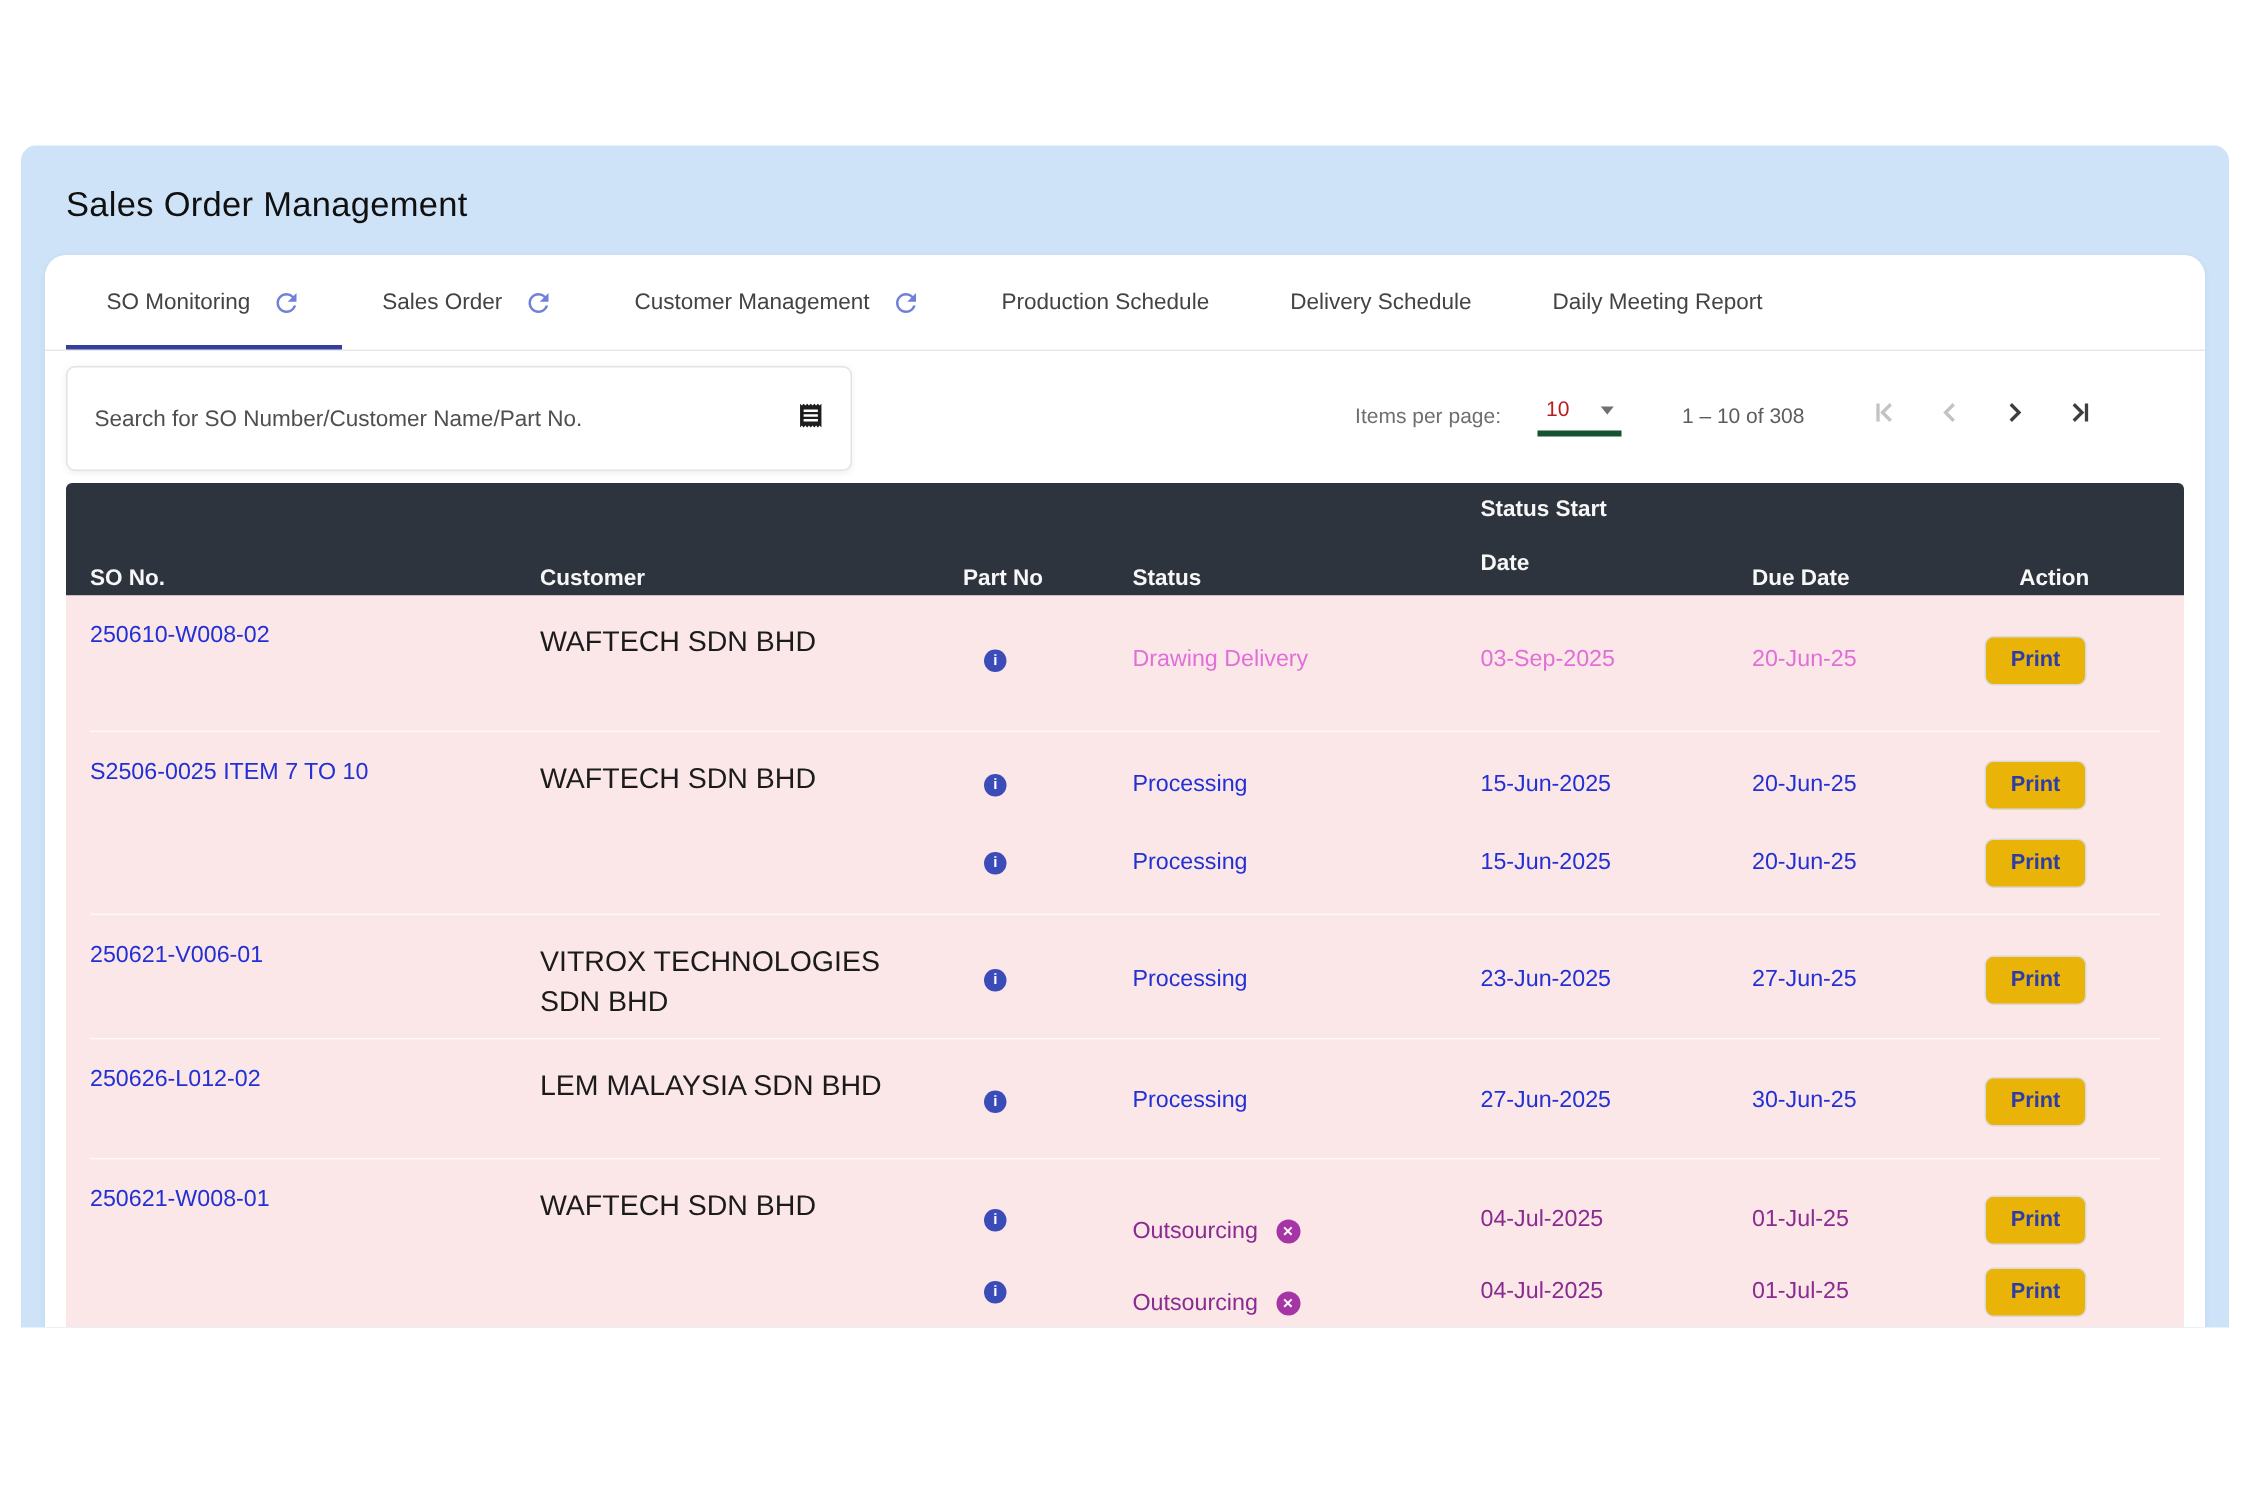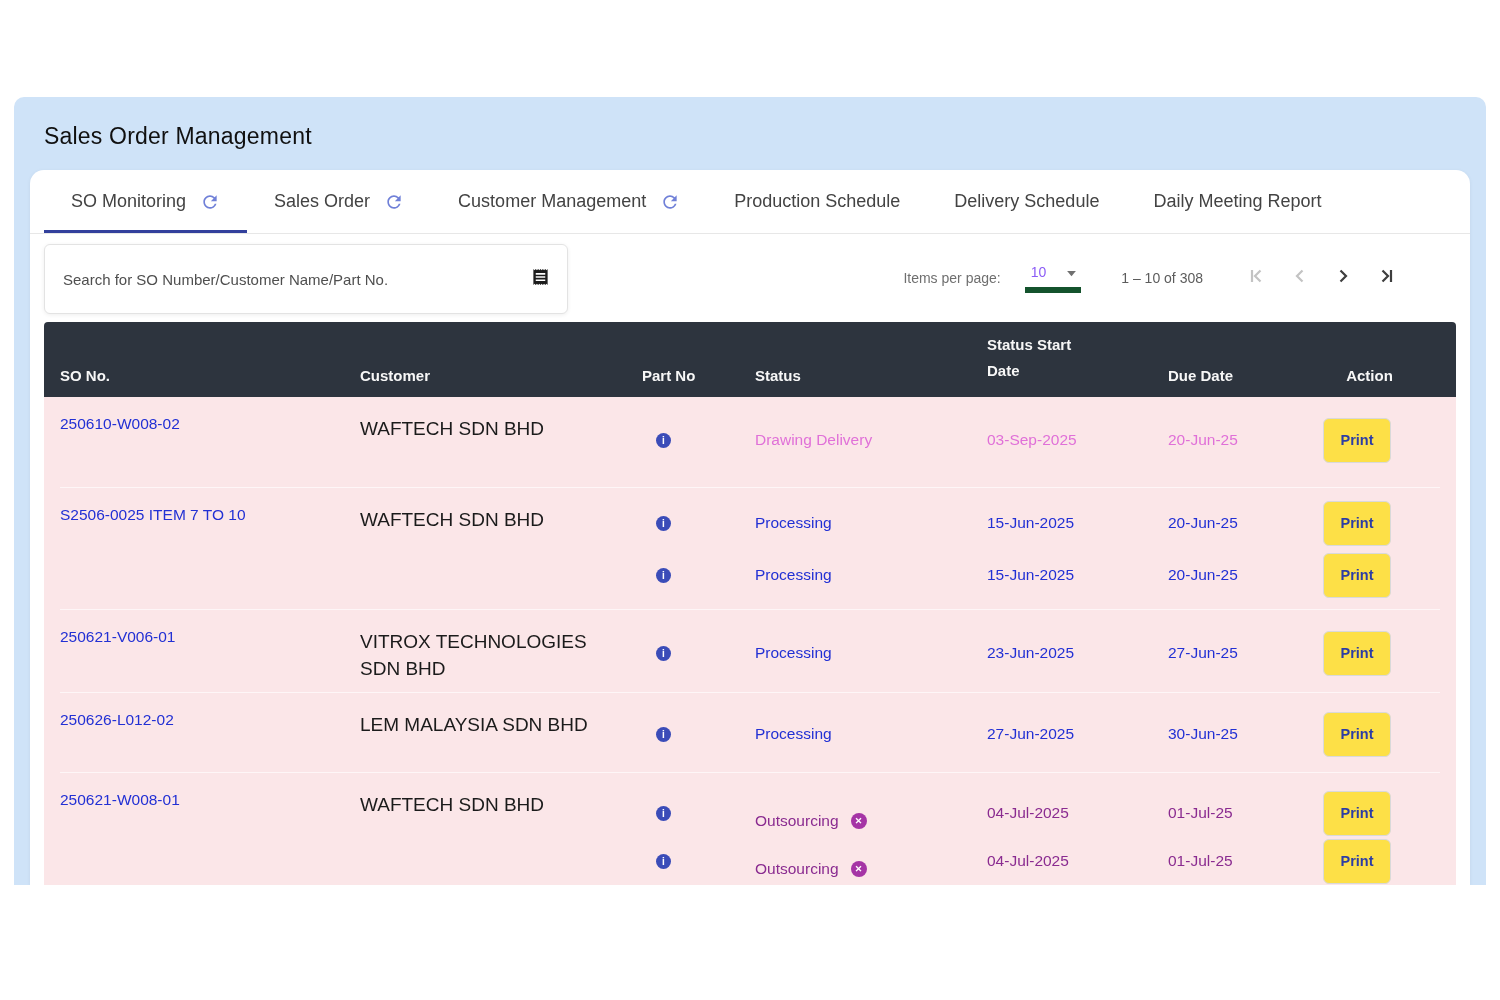--- a/index.html
+++ b/index.html
@@ -20,51 +20,51 @@
   }
   .card {
     position:absolute; left:16px; right:16px; top:73px; bottom:0;
     background:#fff; border-radius:14px 14px 0 0; overflow:hidden;
     box-shadow:0 1px 4px rgba(0,0,0,.06);
   }
 
   
   .tabs { display:flex; align-items:stretch; height:64px; border-bottom:1px solid #e7e7e7; padding-left:14px; }
   .tab { display:flex; align-items:center; gap:14px; padding:0 27px; position:relative;
-         color:#434343; font-size:18px; font-weight:500; cursor:pointer; white-space:nowrap; }
+         color:#434343; font-size:15px; font-weight:500; cursor:pointer; white-space:nowrap; }
   .tab.active::after { content:""; position:absolute; left:0; right:0; bottom:0; height:3px;
          background:var(--accent_indigo,#32409c); }
   .tab .refresh { display:flex; align-items:center; }
 
   
   .toolbar { display:flex; justify-content:space-between; height:88px; padding:10px 14px 8px 14px; }
   .searchbox {
     width:524px; height:70px; background:#fff; border:1px solid #e3e3e3; border-radius:6px;
     box-shadow:0 1px 4px rgba(0,0,0,.07);
     display:flex; align-items:center; justify-content:space-between; padding:0 17px 0 18px; cursor:text;
   }
   .search-ph { color:#4f4f4f; font-size:15px; }
   .pager { display:flex; align-items:center; margin-top:18px; align-self:flex-start;
            padding-right:58px; color:#6f6f6f; font-size:14px; }
   .ipp-label { margin-right:24px; }
-  .ipp-select { display:flex; align-items:center; gap:20px; border-bottom:6px solid #14532d;
-                padding:2px 4px 7px 6px; color:#8b5cf6; cursor:pointer;justify-content:flex-end; }
+  .ipp-select { display:flex; align-items:center; gap:20px; border-bottom:4px solid #14532d;
+                padding:2px 4px 7px 6px; color:#b91c1c; cursor:pointer;justify-content:flex-end; }
   .range { margin-left:40px; color:#5c5c5c; margin-right:42px; }
   .nav-buttons { display:flex; align-items:center; gap:19px; }
   .nav-btn { width:24px; height:24px; background:none; border:none; padding:0; cursor:pointer;
              display:flex; align-items:center; justify-content:center; color:#3e3e3e; }
   .nav-btn.disabled { color:#c3c3c3; cursor:default; }
 
   
   .thead {
     display:grid; grid-template-columns:300px 280px 115px 232px 181px 155px 1fr;
     background:var(--header_bg,#2d343e); color:#f7f7f7; height:75px; margin:0 14px;
     padding:0 16px 13px 16px; align-items:end; font-size:15px; font-weight:700; border-radius:4px 4px 0 0;
   }
-  .th-start span { display:inline-block; max-width:92px; line-height:26px; }
+  .th-start span { display:inline-block; max-width:92px; line-height:36px; }
   .th-part { padding-left:2px; }
   .th-action { text-align:center; padding-right:24px; }
 
   .tbody { background:var(--table_row_bg,#fbe6e8); margin:0 14px; padding:0 16px; height:488px; overflow:hidden; }
   .group { display:flex; }
   .group + .group { border-top:1px solid rgba(255,255,255,.65); }
   .cell-so { width:300px; padding-top:18px; color:var(--link_blue,#2230d4); font-size:15.5px; font-weight:500; cursor:pointer; }
   .cell-customer { width:280px; padding-top:18px; color:#1b1b1b; font-size:19px; font-weight:500; }
   .cell-customer span { display:inline-block; max-width:250px; line-height:27px; }
   .items { flex:1; display:flex; flex-direction:column; }
@@ -74,21 +74,21 @@
     width:15px; height:15px; border-radius:50%; background:#3b4cb8; color:#fff;
     font-size:10px; font-weight:700; display:flex; align-items:center; justify-content:center; cursor:pointer;
   }
   .status { display:flex; align-items:center; gap:12px; font-size:15.5px; font-weight:500; }
   .cancel {
     width:16px; height:16px; border-radius:50%; background:#a534a5; color:#fff;
     font-size:9px; font-weight:700; display:flex; align-items:center; justify-content:center; cursor:pointer;
   }
   .cdate { font-size:15.5px; font-weight:500; }
   .print-btn {
-    width:68px; height:45px; border:1px solid #d9d9d9; border-radius:6px; background:#fde047;
+    width:68px; height:33px; border:1px solid #d9d9d9; border-radius:6px; background:#eab308;
     color:#2c3da5; font-weight:700; font-size:14.5px; font-family:"Liberation Sans",sans-serif; cursor:pointer;
   }
   .tone-blue   { color:var(--status_blue,#2230d4); }
   .tone-orchid { color:var(--status_orchid,#e070d8); }
   .tone-purple { color:var(--status_purple,#8a2b90); }
 
   
   .group:nth-child(1){height:90px}  .group:nth-child(1) .items{padding-top:17px}
   .group:nth-child(2){height:122px} .group:nth-child(2) .items{padding-top:9px}
   .group:nth-child(3){height:83px}  .group:nth-child(3) .items{padding-top:17px}

